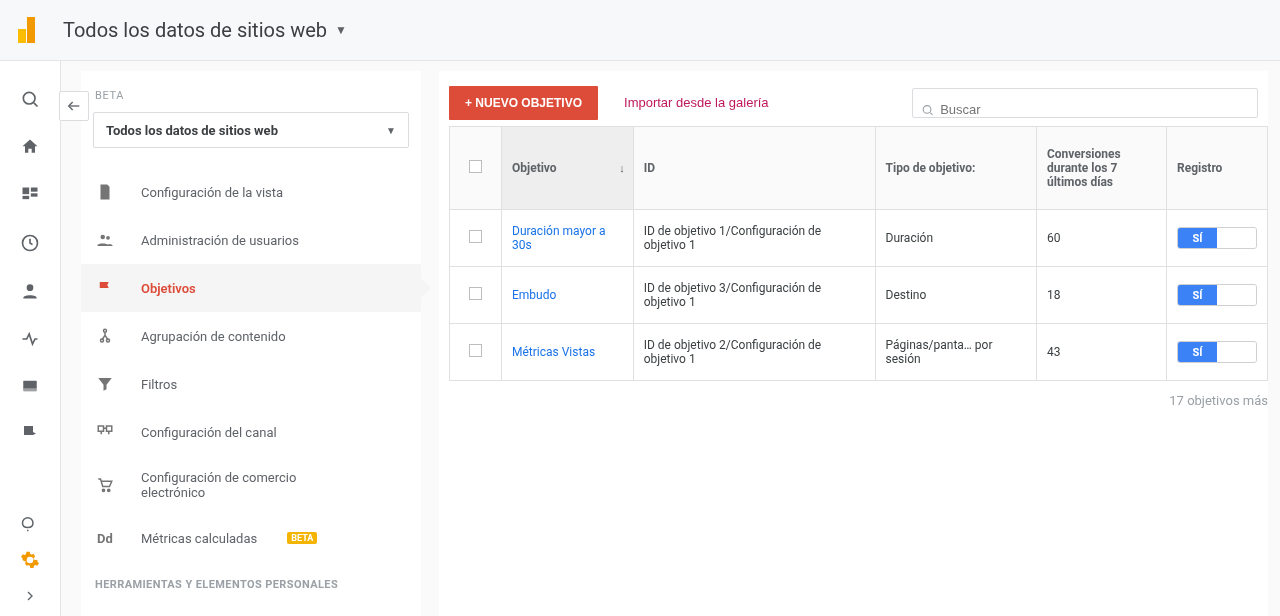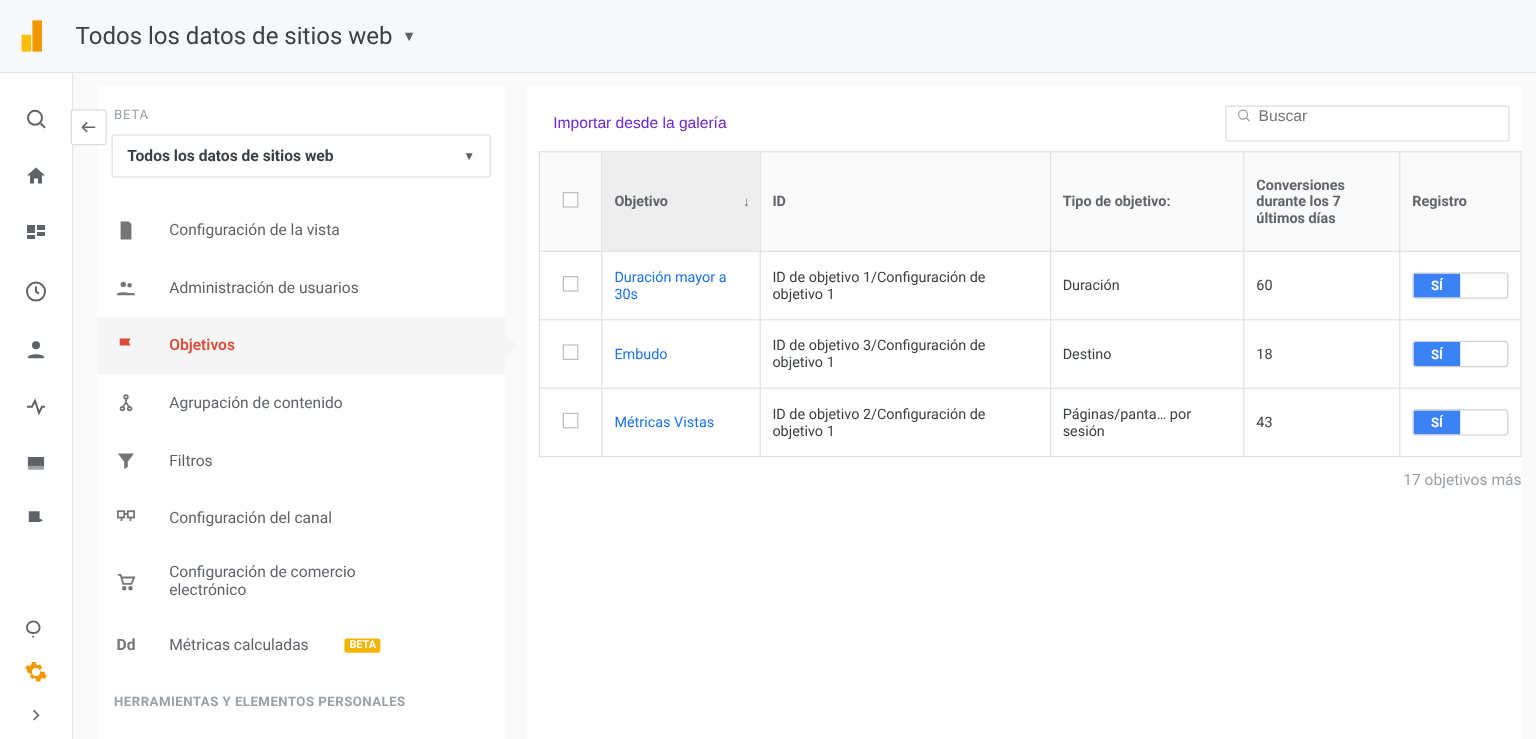--- a/index.html
+++ b/index.html
@@ -24,23 +24,23 @@
   .menu-item.active { color: #dd4b39; background:#f5f5f5; border-left: 0; position:relative; }
   .menu-item.active::after { content:""; position:absolute; right:-10px; top:50%; transform:translateY(-50%); border-left:10px solid #f5f5f5; border-top:10px solid transparent; border-bottom:10px solid transparent; }
   .menu-item .lbl { color: #5f6368; }
   .menu-item.active .lbl { color: #dd4b39; font-weight: 600; }
   .menu-ic { width: 20px; height: 20px; display:flex; align-items:center; justify-content:center; color:#757575; }
   .beta { background:#f4b400; color:#fff; font-size:9px; padding:1px 4px; border-radius:2px; margin-left:4px; font-weight:700; }
   .section-sub { font-size: 11px; color:#9aa0a6; font-weight:700; letter-spacing:.4px; padding: 16px 14px 0 14px; }
   .panel-right { flex:1; background:#fff; margin-left: 18px; padding: 0 0 10px 0; }
   .pr-toolbar { display:flex; align-items:center; padding: 14px 10px 6px 10px; gap: 14px; }
   .btn-primary { background:#dd4b39; color:#fff; border:none; padding: 10px 16px; font-size: 12px; font-weight:700; border-radius:1px; cursor:pointer; }
-  .btn-link { background:#fff; border:0; color:#6d28d9; font-size:13px; padding:10px 12px; cursor:pointer; }
+  .btn-link { background:#fff; border:0; color:#be185d; font-size:13px; padding:10px 12px; cursor:pointer; }
   .spacer { flex:1; }
-  .search-wrap { border:1px solid #dadce0; height:30px; display:flex; align-items:flex-start; padding: 0 8px; width: 237px; border-radius:2px; }
+  .search-wrap { border:1px solid #dadce0; height:30px; display:flex; align-items:flex-end; padding: 0 8px; width: 346px; border-radius:2px; }
   .search-wrap input { border:none; outline:none; font-size:13px; width: 100%; color:#5f6368; background:transparent; }
   table { width: calc(100% - 10px); border-collapse: collapse; margin: 0 0 0 10px; }
   th, td { border: 1px solid #e0e0e0; font-size: 12px; text-align:left; vertical-align: middle; }
   th { background:#fafafa; color:#5f6368; font-weight:700; padding: 20px 10px; }
   th.sorted { background:#eeeeee; position:relative; }
   th .sort-arrow { position:absolute; right:8px; top:50%; transform:translateY(-50%); font-size:11px; }
   td { padding: 14px 10px; color:#3c4043; }
   td.link { color:#1a73e8; cursor:pointer; }
   .chk { width:13px; height:13px; border:1px solid #bdbdbd; display:inline-block; background:#fff; }
   .col-chk { width: 52px; text-align:center; }
@@ -216,20 +216,21 @@
         <span class="menu-ic" style="font-weight:700;font-size:13px;">Dd</span>
         <span class="lbl">Métricas calculadas</span>
         <span class="beta">BETA</span>
       </div>
 
       <div class="section-sub">HERRAMIENTAS Y ELEMENTOS PERSONALES</div>
     </div>
 
     <div class="panel-right">
       <div class="pr-toolbar">
+        <button class="btn-primary">+ NUEVO OBJETIVO</button>
         <button class="btn-link">Importar desde la galería</button>
         <div class="spacer"></div>
         <div class="search-wrap">
           <svg width="14" height="14" viewBox="0 0 24 24" fill="none" stroke="#9aa0a6" stroke-width="2">
               <circle cx="11" cy="11" r="7"></circle>
               <line x1="21" y1="21" x2="16.65" y2="16.65"></line>
             </svg>
           <input type="text" style="margin-left: 6px;" placeholder="Buscar">
         </div>
       </div>

